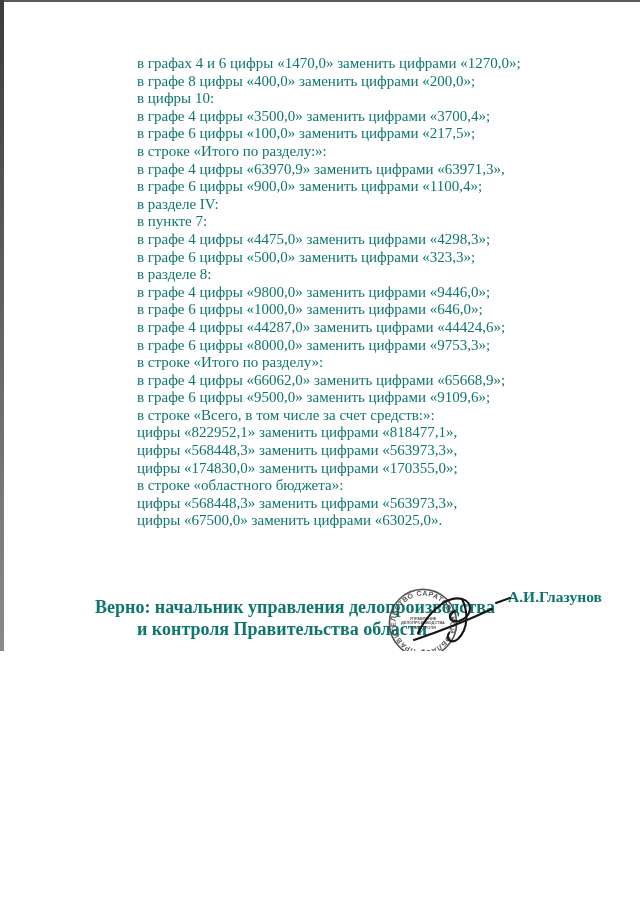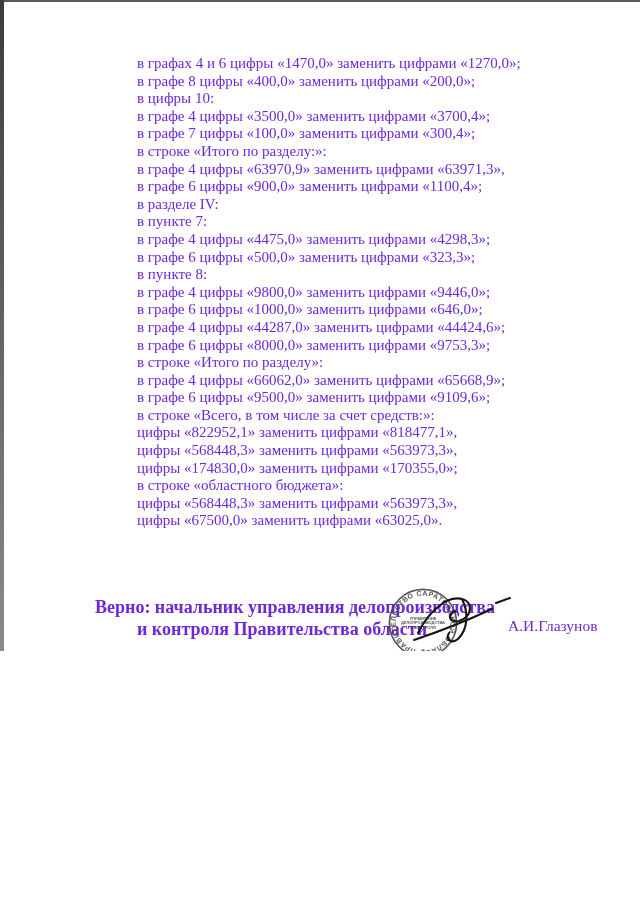--- a/index.html
+++ b/index.html
@@ -3,21 +3,21 @@
 <meta charset="utf-8">
 <style>
   html, body { margin: 0; padding: 0; background: #ffffff; }
   .page {
     position: relative;
     width: 640px;
     height: 651px;
     background: #ffffff;
     overflow: hidden;
     font-family: "Liberation Serif", serif;
-    color: #6d28d9;
+    color: #0f766e;
   }
   .scan-edge-top {
     position: absolute;
     top: 0; left: 0;
     width: 640px; height: 2px;
     background: #5a5a5a;
   }
   .scan-edge-left {
     position: absolute;
     top: 0; left: 0;
@@ -40,23 +40,23 @@
     top: 596px;
     font-size: 18px;
     font-weight: bold;
     line-height: 22px;
     white-space: nowrap;
   }
   .attestation .line2 { padding-left: 42px; }
   .signer-name {
     position: absolute;
     left: 508px;
-    top: 617px;
+    top: 588px;
     font-size: 15.5px;
-    font-weight: normal;
+    font-weight: bold;
     white-space: nowrap;
   }
   .stamp {
     position: absolute;
     left: 388px;
     top: 588px;
     width: 70px;
     height: 70px;
     opacity: 0.88;
   }
@@ -93,29 +93,29 @@
 
 <div class="page">
   <div class="scan-edge-top"></div>
   <div class="scan-edge-left"></div>
 
   <div class="doc-body">
     <div class="doc-line">в графах 4 и 6 цифры «1470,0» заменить цифрами «1270,0»;</div>
     <div class="doc-line">в графе 8 цифры «400,0» заменить цифрами «200,0»;</div>
     <div class="doc-line">в цифры 10:</div>
     <div class="doc-line">в графе 4 цифры «3500,0» заменить цифрами «3700,4»;</div>
-    <div class="doc-line">в графе 7 цифры «100,0» заменить цифрами «300,4»;</div>
+    <div class="doc-line">в графе 6 цифры «100,0» заменить цифрами «217,5»;</div>
     <div class="doc-line">в строке «Итого по разделу:»:</div>
     <div class="doc-line">в графе 4 цифры «63970,9» заменить цифрами «63971,3»,</div>
     <div class="doc-line">в графе 6 цифры «900,0» заменить цифрами «1100,4»;</div>
     <div class="doc-line">в разделе IV:</div>
     <div class="doc-line">в пункте 7:</div>
     <div class="doc-line">в графе 4 цифры «4475,0» заменить цифрами «4298,3»;</div>
     <div class="doc-line">в графе 6 цифры «500,0» заменить цифрами «323,3»;</div>
-    <div class="doc-line">в пункте 8:</div>
+    <div class="doc-line">в разделе 8:</div>
     <div class="doc-line">в графе 4 цифры «9800,0» заменить цифрами «9446,0»;</div>
     <div class="doc-line">в графе 6 цифры «1000,0» заменить цифрами «646,0»;</div>
     <div class="doc-line">в графе 4 цифры «44287,0» заменить цифрами «44424,6»;</div>
     <div class="doc-line">в графе 6 цифры «8000,0» заменить цифрами «9753,3»;</div>
     <div class="doc-line">в строке «Итого по разделу»:</div>
     <div class="doc-line">в графе 4 цифры «66062,0» заменить цифрами «65668,9»;</div>
     <div class="doc-line">в графе 6 цифры «9500,0» заменить цифрами «9109,6»;</div>
     <div class="doc-line">в строке «Всего, в том числе за счет средств:»:</div>
     <div class="doc-line">цифры «822952,1» заменить цифрами «818477,1»,</div>
     <div class="doc-line">цифры «568448,3» заменить цифрами «563973,3»,</div>

